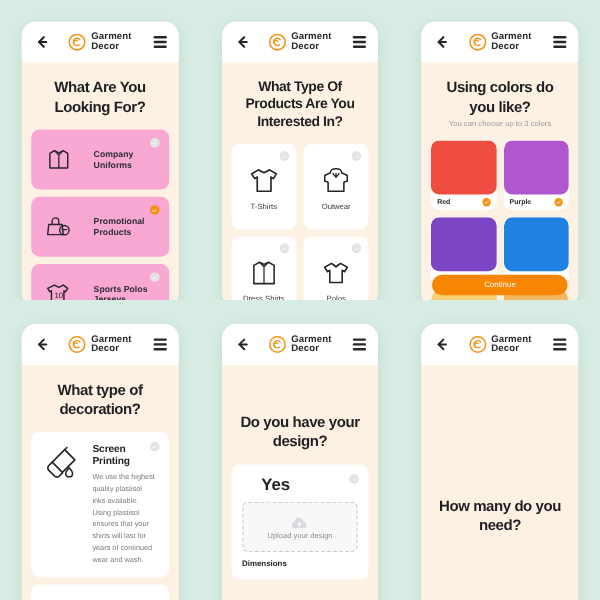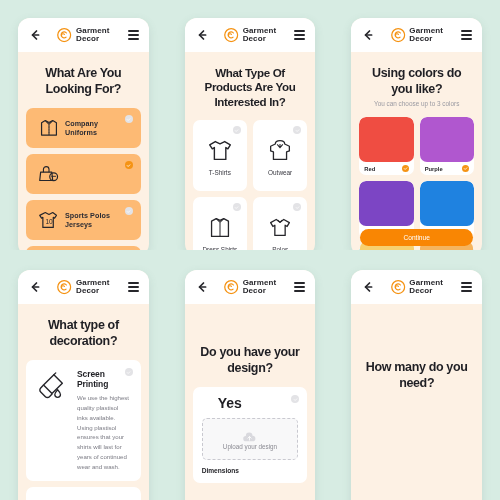--- a/index.html
+++ b/index.html
@@ -64,23 +64,23 @@
     margin:14px 2px 11px;
   }
   .q-title.sm { font-size:11.6px; }
   .q-sub {
     text-align:center; color:#9a9aa2; font-size:6.4px;
     margin:-8px 0 10px;
   }
 
   
   .row {
-    background:#fdba74; border-radius:7px;
-    height:40px; margin-bottom:6px;
-    display:flex; align-items:center; gap:3px;
+    background:#f9a8d4; border-radius:7px;
+    height:50px; margin-bottom:6px;
+    display:flex; align-items:center; gap:16px;
     padding:0 9px 0 10px; position:relative;
   }
   .row .ico { width:26px; height:26px; flex:0 0 auto; }
   .row .lbl { font-size:7.2px; font-weight:bold; color:#2c2c33; letter-spacing:.05px; }
   .chk {
     position:absolute; right:8px; top:7px;
     width:8px; height:8px; border-radius:50%;
     background:#e3e3e6; display:flex; align-items:center; justify-content:center;
   }
   .chk.on { background:#f59314; }
@@ -193,20 +193,21 @@
             </span>
         </div>
 
         <div class="row">
           <span class="ico"><svg viewBox="0 0 28 28">
                 <path d="M5 12h12l1 9H4z" fill="none" stroke="#26262b" stroke-width="1.3" stroke-linejoin="round"></path>
                 <path d="M8 12V9a3 3 0 016 0v3" fill="none" stroke="#26262b" stroke-width="1.2"></path>
                 <circle cx="19" cy="17" r="4.2" fill="none" stroke="#26262b" stroke-width="1.3"></circle>
                 <path d="M16.5 16.5l5 0" stroke="#26262b" stroke-width="1"></path>
               </svg></span>
+          <span class="lbl">Promotional Products</span>
           <span class="chk on">
               <svg viewBox="0 0 10 10">
                 <path d="M2.4 5.1l1.9 1.9L7.7 3.6" stroke="#fff" stroke-width="1.6" fill="none" stroke-linecap="round" stroke-linejoin="round"></path>
               </svg>
             </span>
         </div>
 
         <div class="row">
           <span class="ico"><svg viewBox="0 0 28 28">
                 <path d="M10 6l4 2 4-2 4 3-2 3-1.4-.9v10.9H7.4V11.1L6 12 4 9z" fill="none" stroke="#26262b" stroke-width="1.3" stroke-linejoin="round"></path>
@@ -536,19 +537,19 @@
             <span>Garment</span><br><span>Decor</span>
           </span>
         </span>
         <span class="burger">
             <i></i>
             <i></i>
             <i></i>
           </span>
       </div>
       <div class="body">
-        <div class="q-title" style="margin-top:56px">How many do you need?</div>
+        <div class="q-title" style="margin-top:111px">How many do you need?</div>
 
       </div>
     </div>
   </div>
 
 </div>
 
 </body></html>

